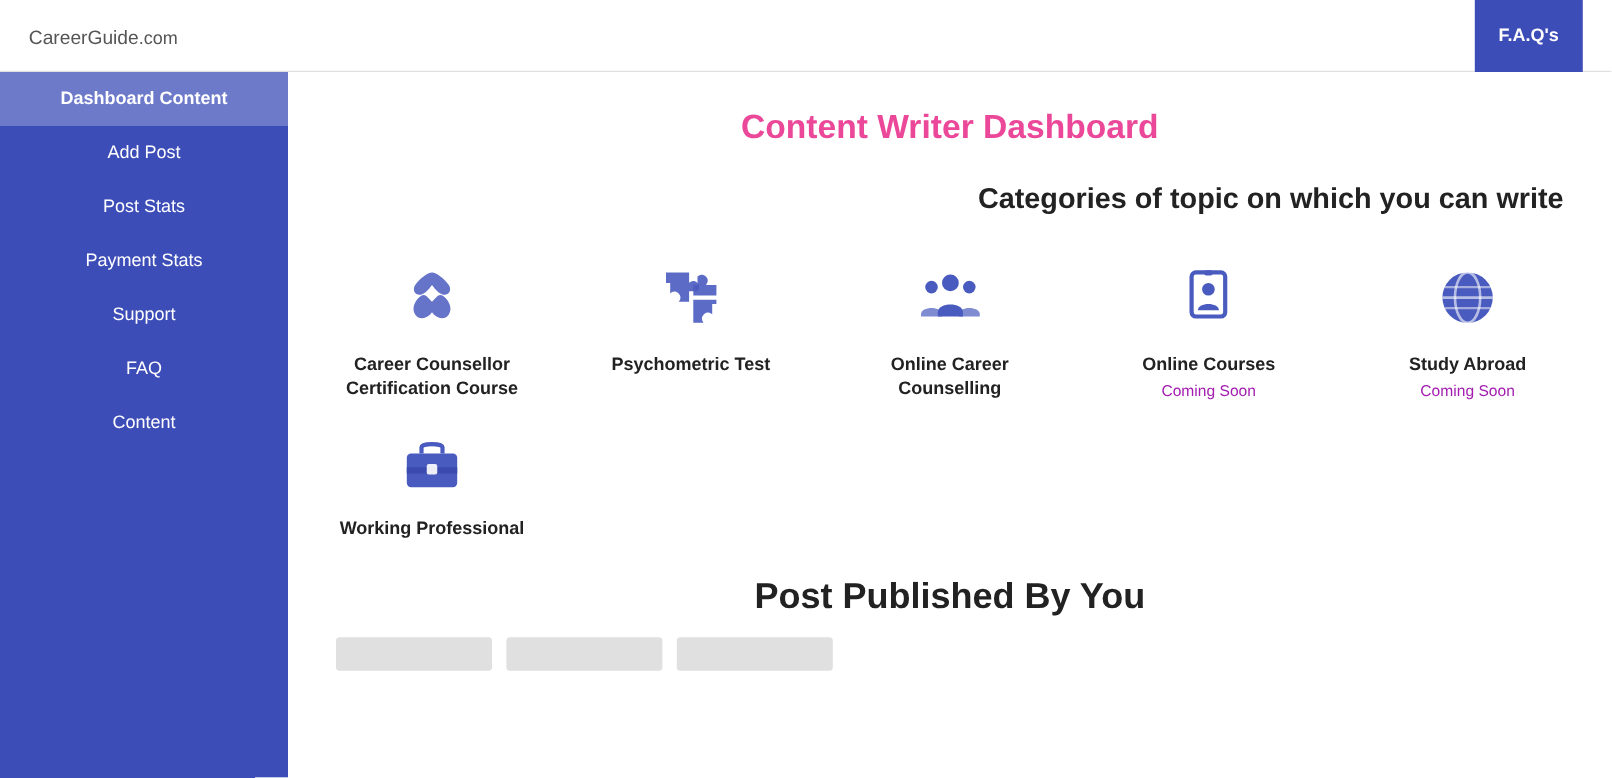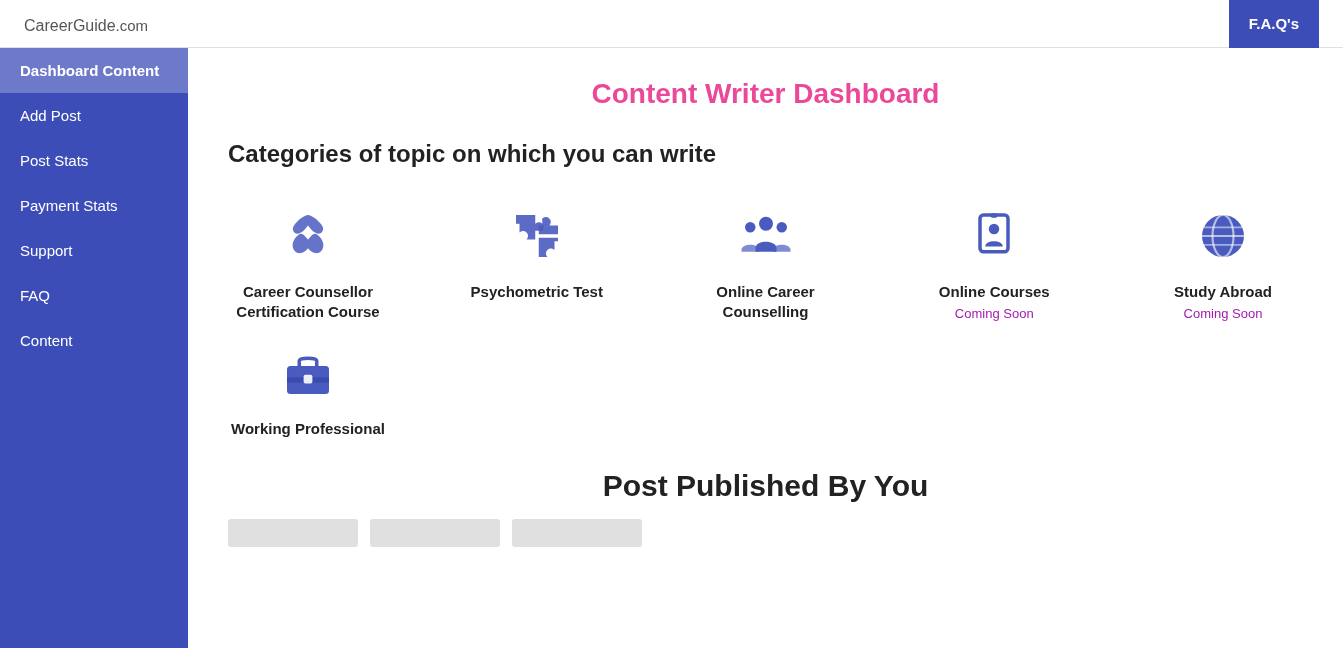--- a/index.html
+++ b/index.html
@@ -6,21 +6,21 @@
     body { font-family: Arial, sans-serif; background: #fff; display: flex; flex-direction: column; min-height: 648px; }
 
     
     .header {
       display: flex;
       align-items: center;
       justify-content: space-between;
       padding: 10px 24px;
       border-bottom: 1px solid #e0e0e0;
       background: #fff;
-      height: 48px;
+      height: 60px;
     }
     .logo {
       font-size: 22px;
       font-weight: bold;
       color: #222;
     }
     .logo span {
       font-weight: normal;
       color: #555;
       font-size: 16px;
@@ -37,25 +37,26 @@
     }
 
     
     .layout {
       display: flex;
       flex: 1;
     }
 
     
     .sidebar {
-      width: 188px;
+      width: 240px;
       background: #3d4db7;
       min-height: 588px;
       display: flex;
       flex-direction: column;
+      text-align: center;
     }
     .sidebar-item {
       padding: 14px 20px;
       color: #fff;
       font-size: 15px;
       cursor: pointer;
     }
     .sidebar-item.active {
       background: rgba(255,255,255,0.25);
       font-weight: bold;
@@ -69,21 +70,21 @@
       overflow-y: auto;
     }
     .page-title {
       text-align: center;
       font-size: 28px;
       font-weight: bold;
       color: #ec4899;
       margin-bottom: 30px;
     }
     .categories-title {
-      text-align: left;
+      text-align: right;
       font-size: 24px;
       font-weight: bold;
       color: #222;
       margin-bottom: 36px;
     }
 
     
     .categories-row {
       display: flex;
       gap: 20px;

